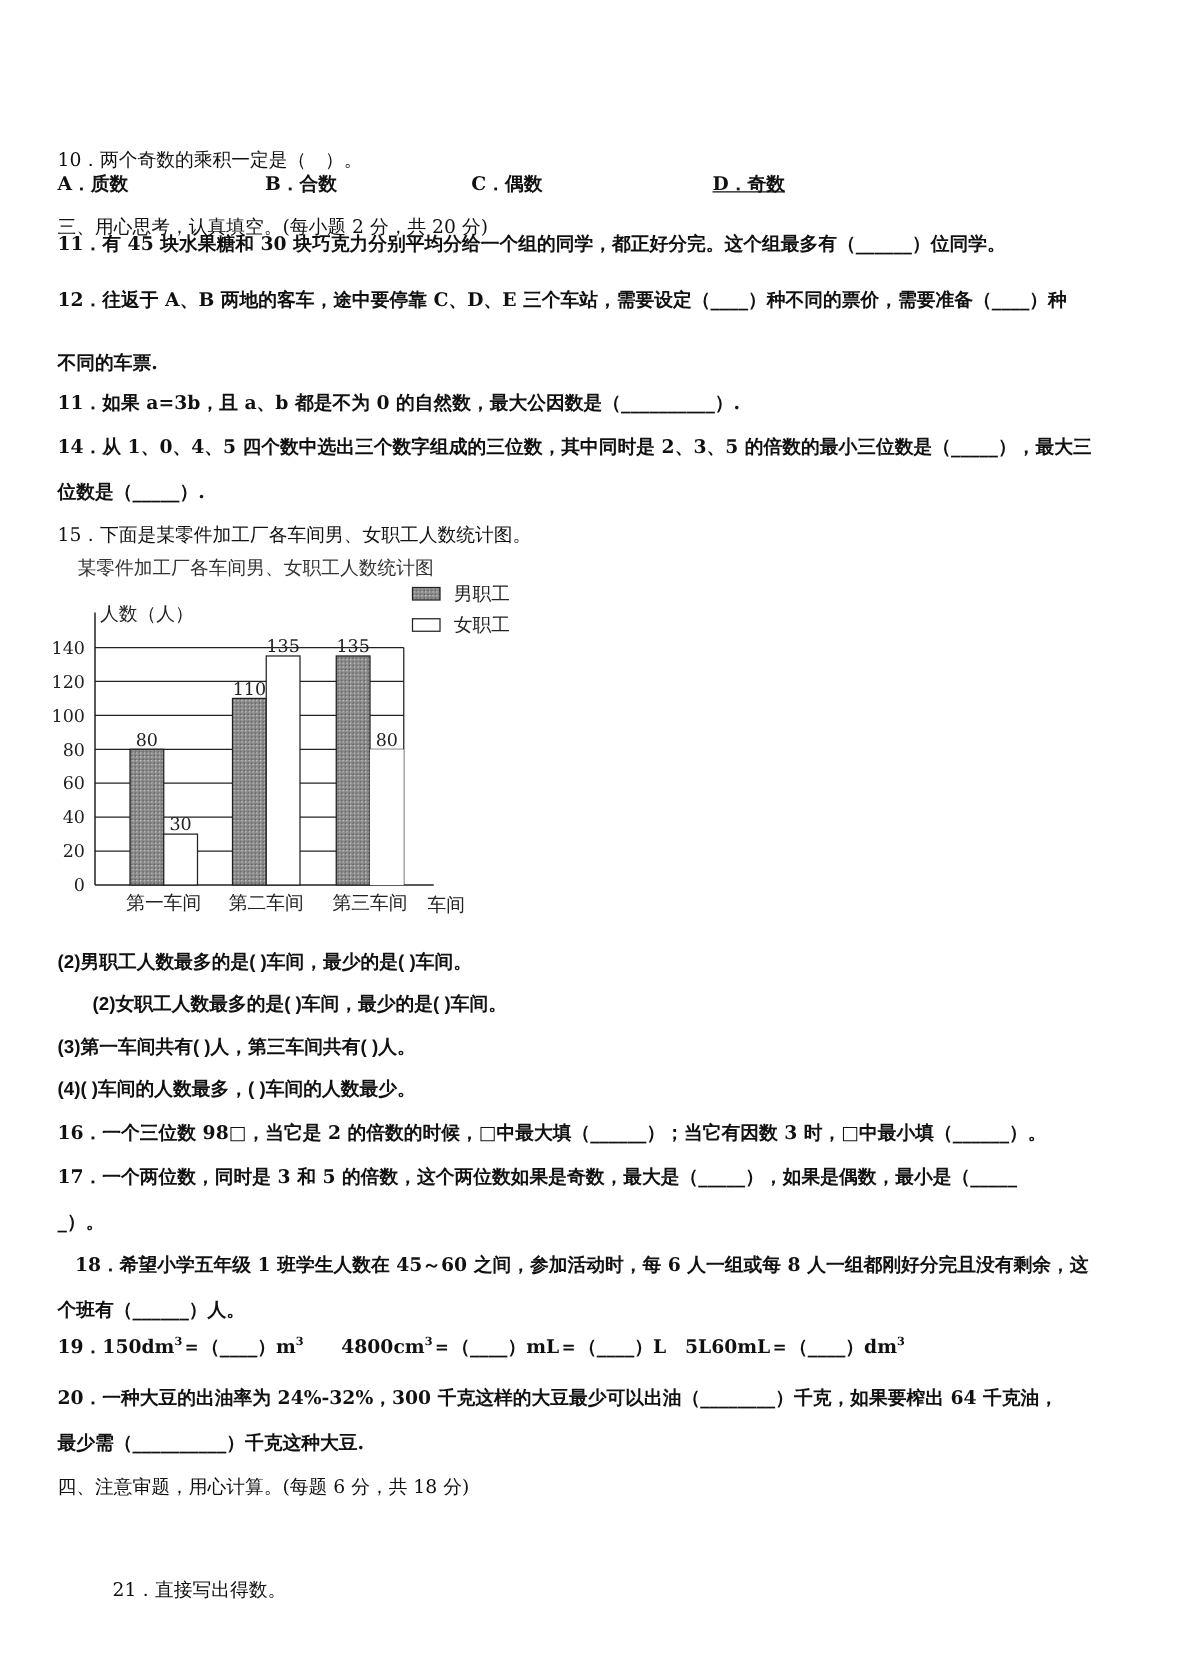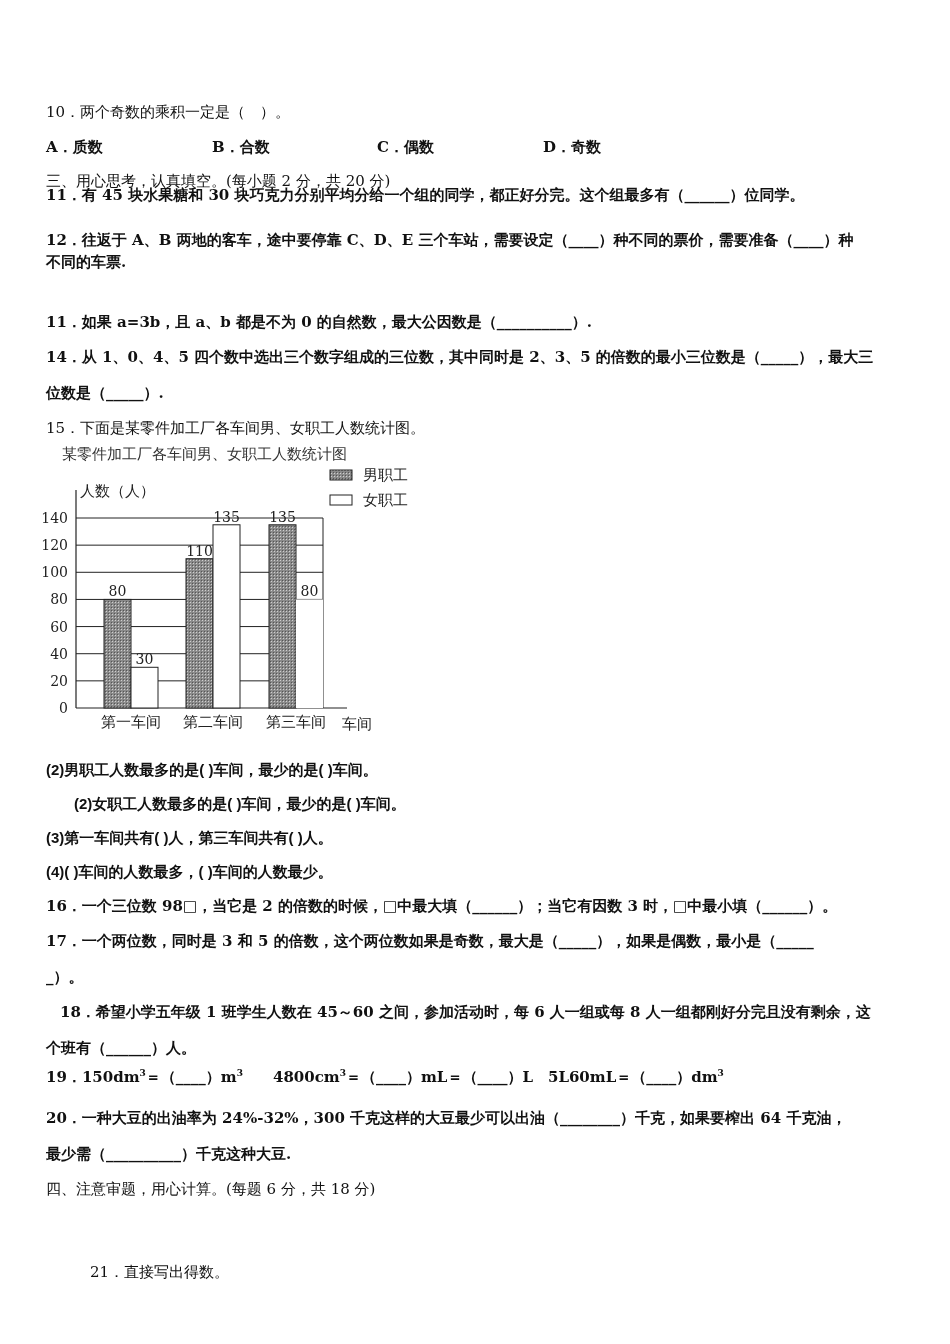--- a/index.html
+++ b/index.html
@@ -10,31 +10,31 @@
   .opt { position: absolute; font-size: 15px; font-weight: bold; line-height: 20px; }
   .sub { position: absolute; left: 46px; font-size: 15px; font-weight: bold; line-height: 20px;
          font-family: "Liberation Sans", "DejaVu Sans", sans-serif; }
   sup { font-size: 9px; vertical-align: super; line-height: 0; }
   #chart { position: absolute; left: 40px; top: 440px; width: 400px; height: 300px; }
   #chart text { font-family: "DejaVu Serif", serif; }
 </style>
 </head>
 <body>
 
-<div class="line" style="top:102px;">10．两个奇数的乘积一定是（　）。</div>
+<div class="line" style="top:118px;">10．两个奇数的乘积一定是（　）。</div>
 <div class="opt" style="left:46px; top:137px;">A．质数</div>
 <div class="opt" style="left:212px; top:137px;">B．合数</div>
 <div class="opt" style="left:377px; top:137px;">C．偶数</div>
-<div class="opt" style="left:543px; top:137px;">D．奇数</div>
+<div class="opt" style="left:570px; top:137px;text-decoration:underline;">D．奇数</div>
 
 <div class="line" style="top:171px;">三、用心思考，认真填空。(每小题 2 分，共 20 分)</div>
 <div class="line b" style="top:185px;">11．有 45 块水果糖和 30 块巧克力分别平均分给一个组的同学，都正好分完。这个组最多有（______）位同学。</div>
 
 <div class="line b" style="top:230px;">12．往返于 A、B 两地的客车，途中要停靠 C、D、E 三个车站，需要设定（____）种不同的票价，需要准备（____）种</div>
-<div class="line b" style="top:252px;">不同的车票.</div>
+<div class="line b" style="top:280px;">不同的车票.</div>
 
 <div class="line b" style="top:312px;">11．如果 a=3b，且 a、b 都是不为 0 的自然数，最大公因数是（__________）.</div>
 
 <div class="line b" style="top:347px;">14．从 1、0、4、5 四个数中选出三个数字组成的三位数，其中同时是 2、3、5 的倍数的最小三位数是（_____），最大三</div>
 <div class="line b" style="top:383px;">位数是（_____）.</div>
 
 <div class="line" style="top:418px;">15．下面是某零件加工厂各车间男、女职工人数统计图。</div>
 
 <svg id="chart" viewBox="0 0 400 300">
   <defs>

